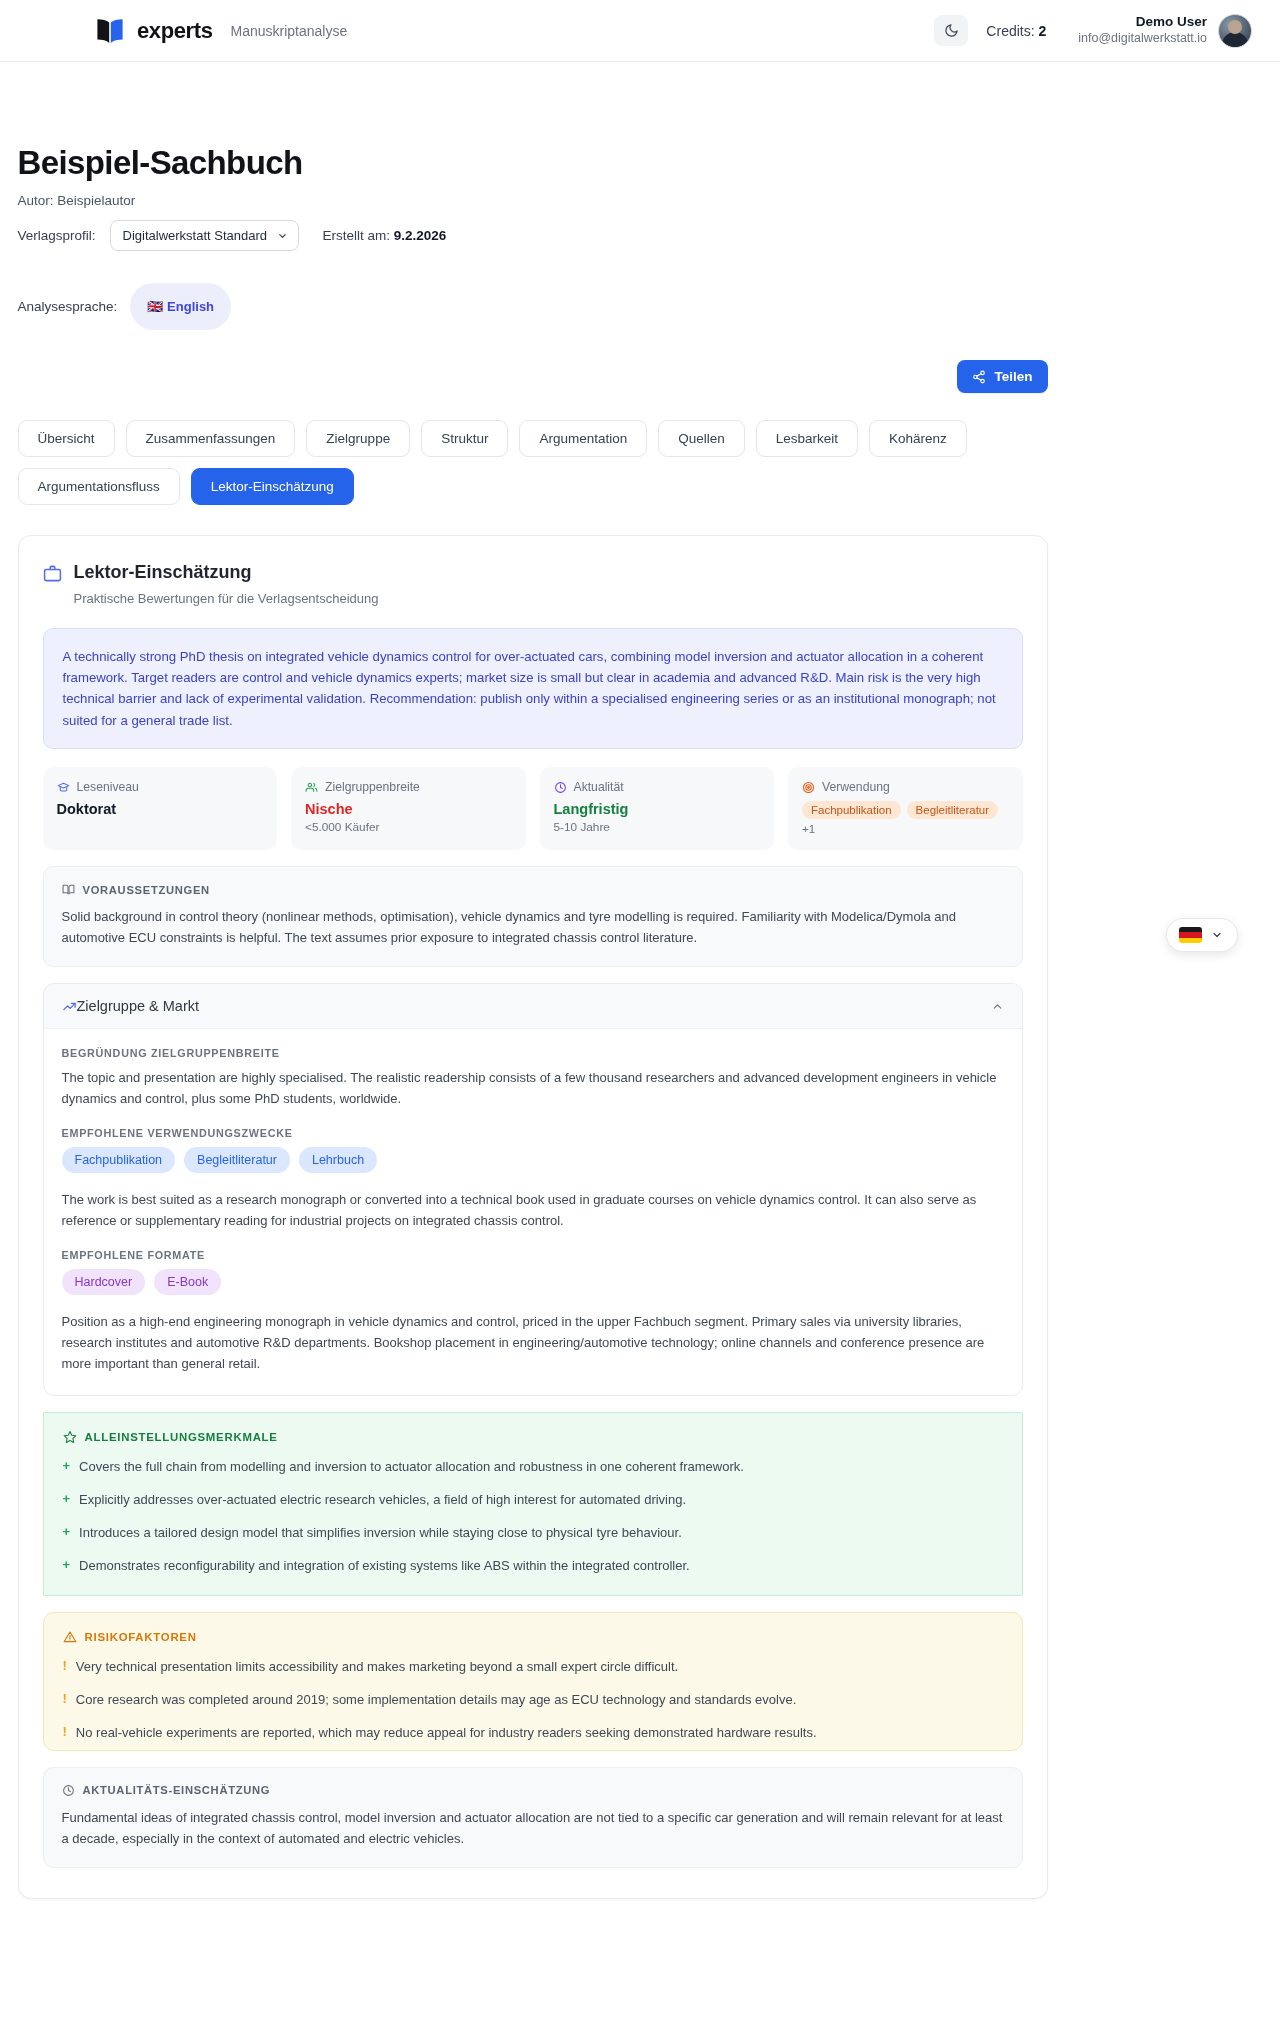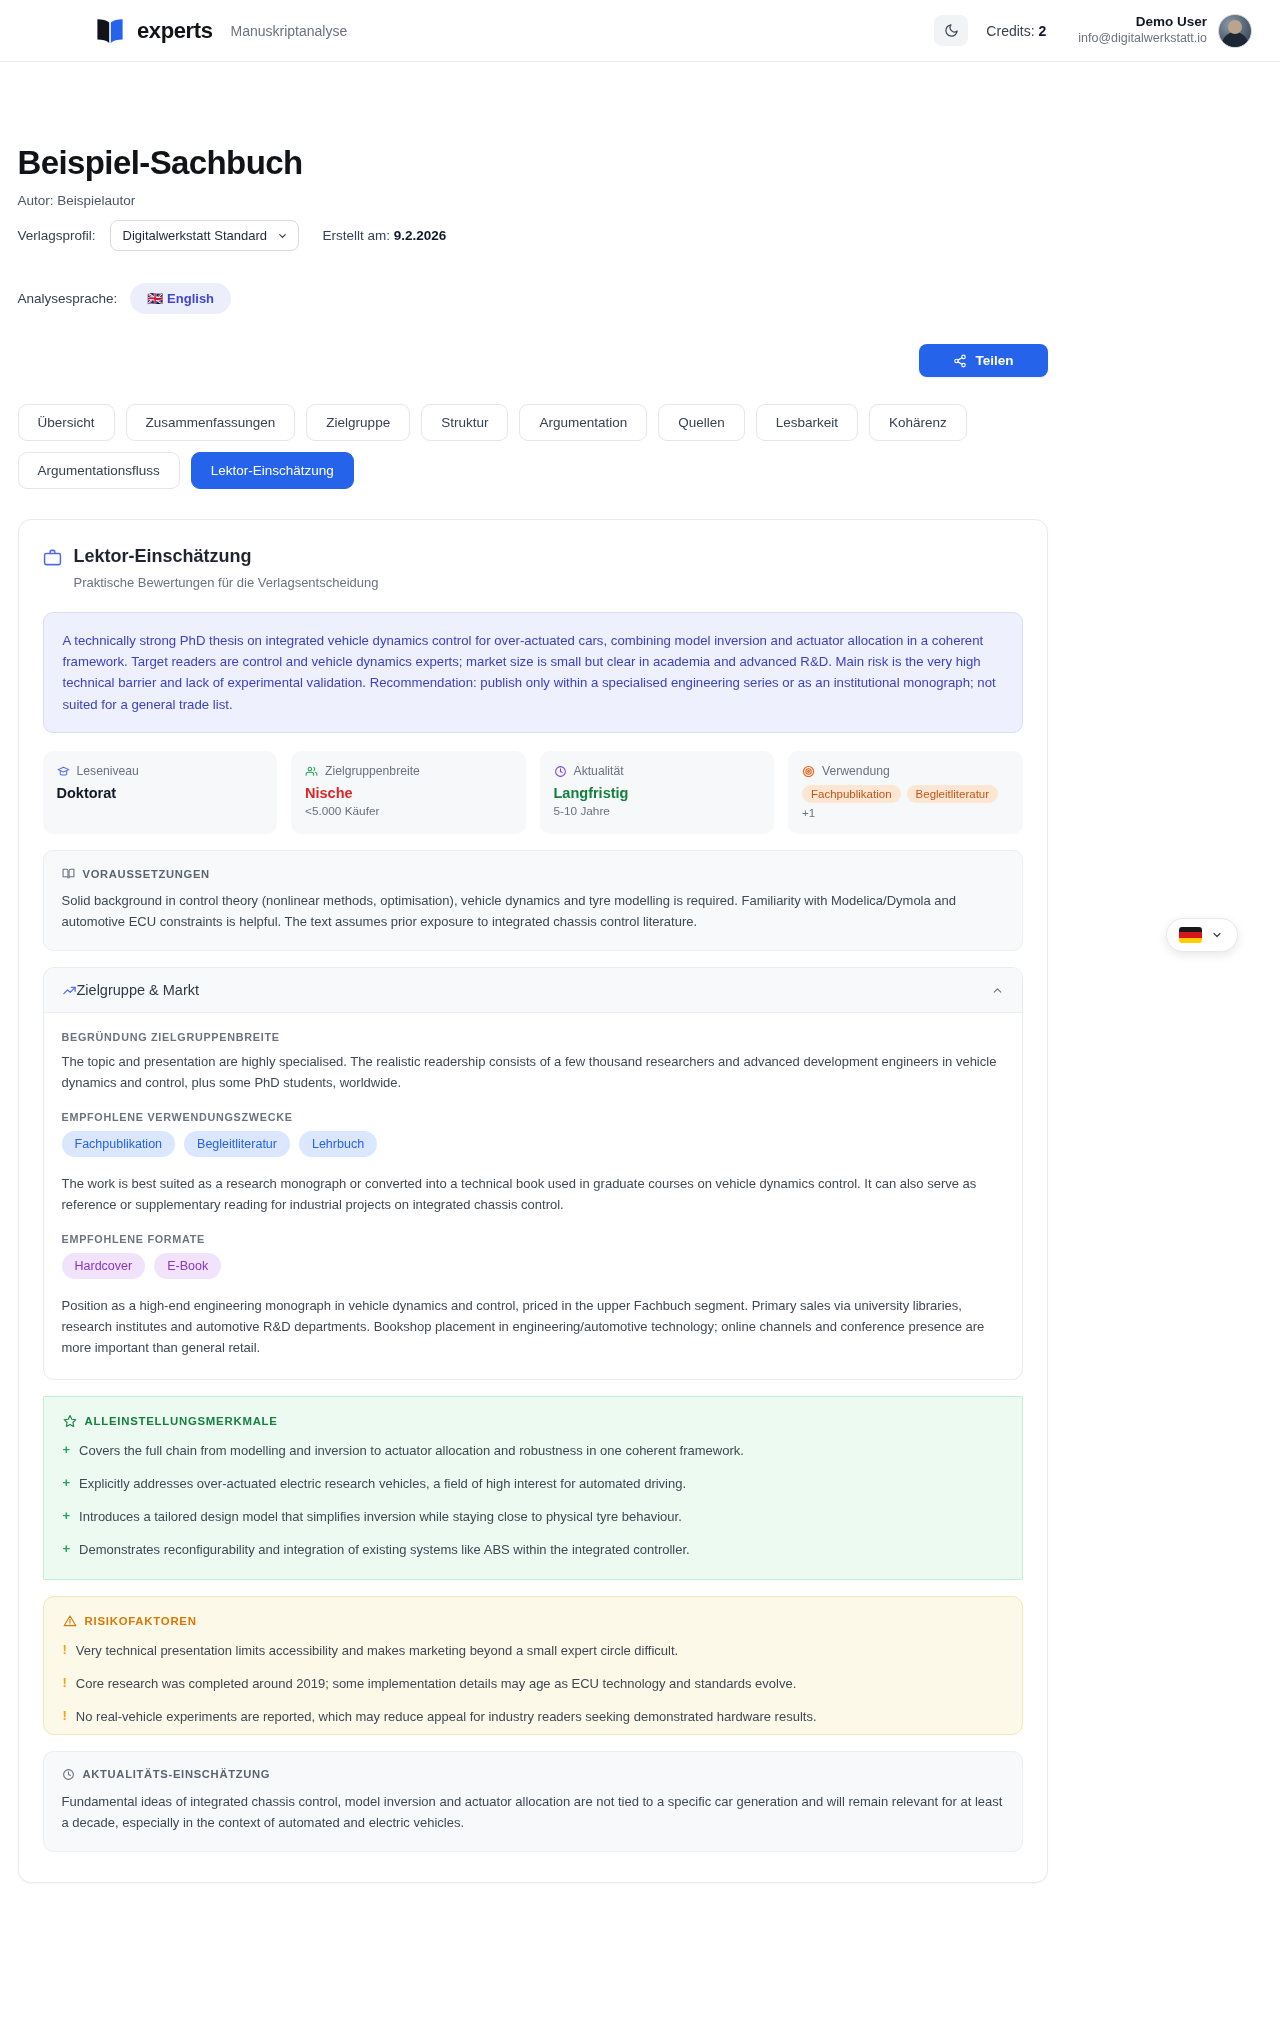--- a/index.html
+++ b/index.html
@@ -78,29 +78,29 @@
   .select-wrap .chev {
     position: absolute; right: 11px; top: 50%; transform: translateY(-50%);
     pointer-events: none;
   }
   .created { font-size: 13.5px; color: #374151; margin-left: 10px; }
   .created b { font-weight: 700; color: #111827; }
 
   .lang-row { display: flex; align-items: center; gap: 13px; margin-top: 32px; }
   .lang-chip {
     background: #eceefb; color: #3f46d6; font-size: 13px; font-weight: 700;
-    padding: 8px 17px; border-radius: 999px; border: none; cursor: pointer;
+    padding: 16px 17px; border-radius: 999px; border: none; cursor: pointer;
     display: inline-flex; gap: 7px; align-items: center;
   }
 
   .share-row { display: flex; justify-content: flex-end; margin-top: 30px; }
   .share-btn {
     background: #2563eb; color: #fff; border: none; border-radius: 8px;
     font-family: inherit; font-size: 13.5px; font-weight: 600;
-    padding: 9px 34px; cursor: pointer; display: inline-flex; align-items: center; gap: 8px;
+    padding: 9px 15px; cursor: pointer; display: inline-flex; align-items: center; gap: 8px;
     box-shadow: 0 1px 2px rgba(0,0,0,.07);
     text-align: center;
   }
 
   
   .tabs { display: flex; flex-wrap: wrap; gap: 11px; margin-top: 27px; max-width: 960px; }
   .tab {
     border: 1px solid #e3e6ea; background: #fff; border-radius: 9px;
     font-family: inherit; font-size: 13.5px; color: #374151;
     padding: 10px 19px; cursor: pointer; white-space: nowrap;

